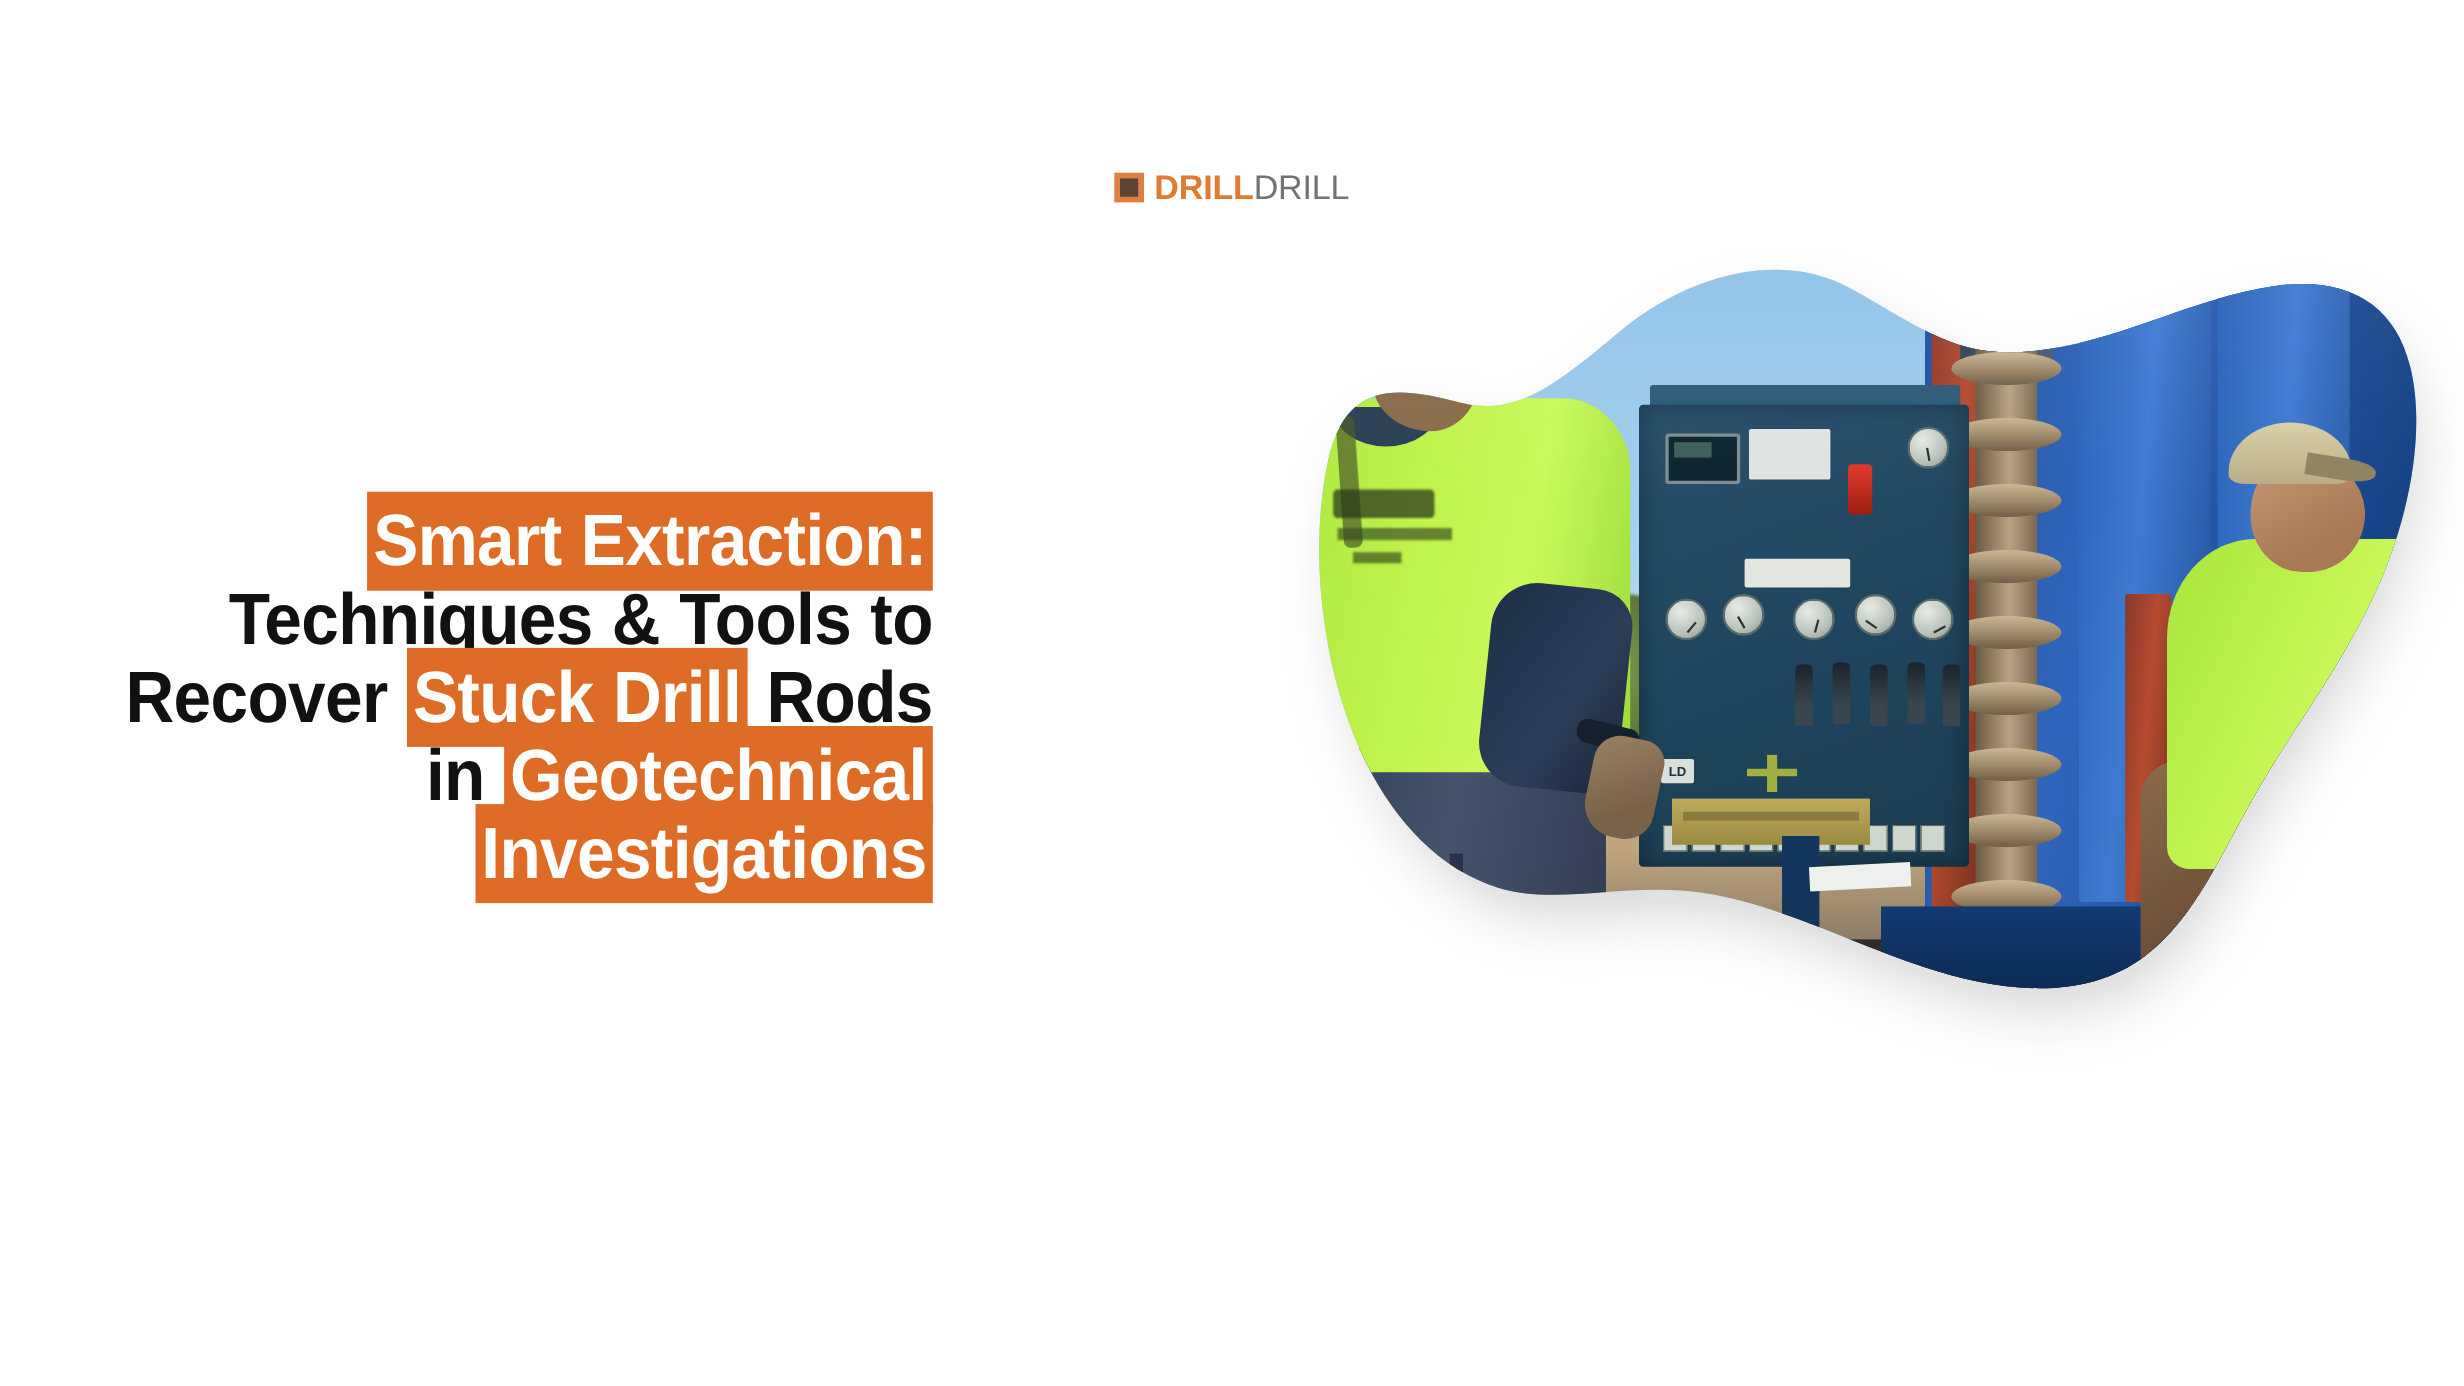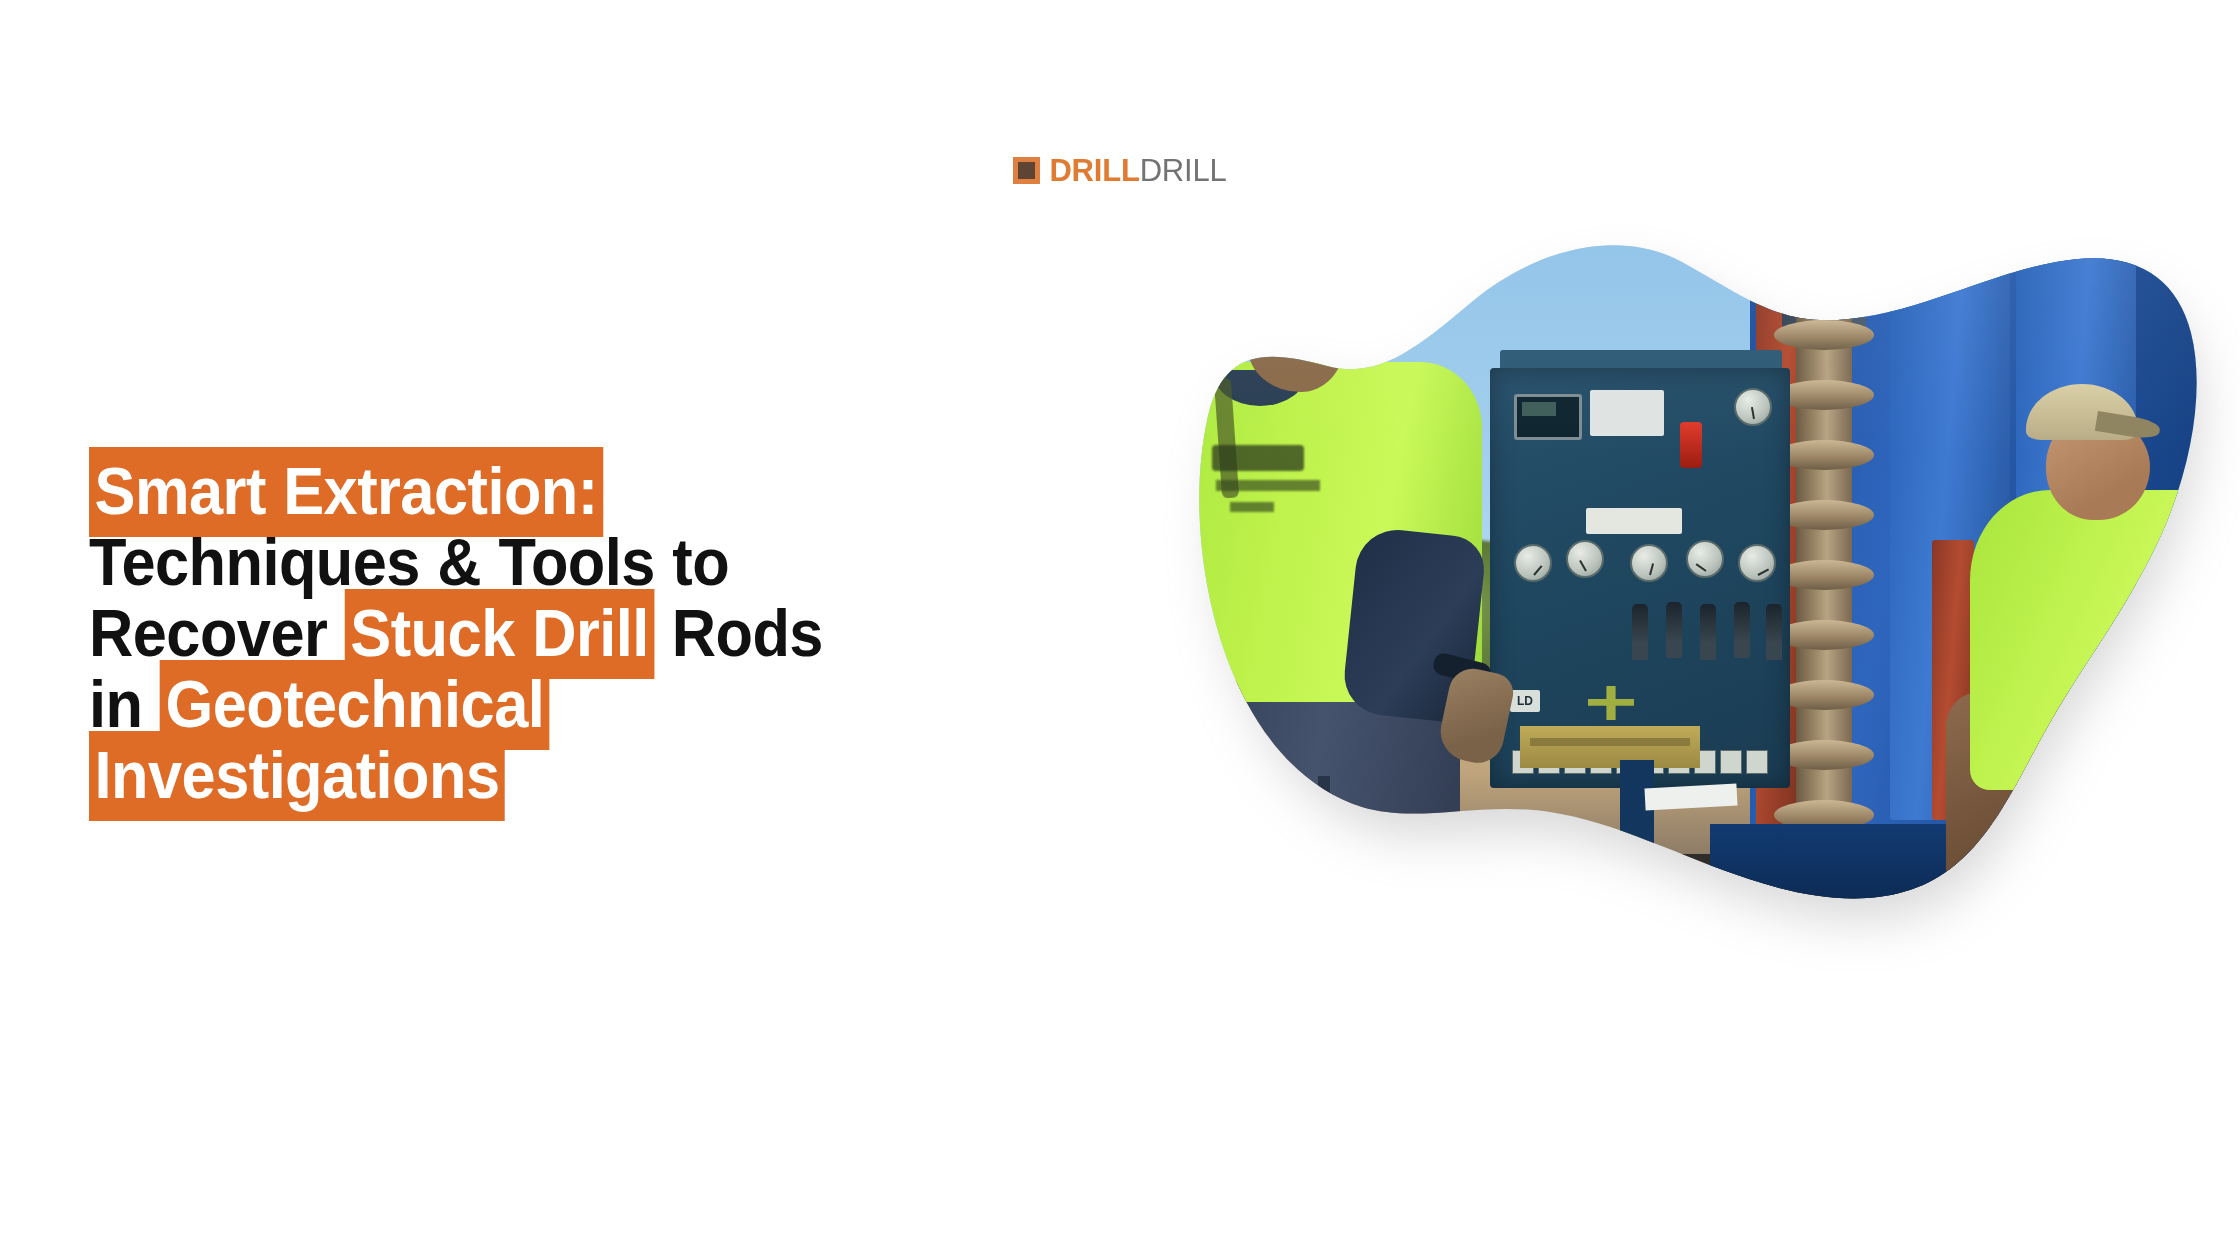--- a/index.html
+++ b/index.html
@@ -50,23 +50,24 @@
     letter-spacing: -0.2px;
     line-height: 1;
     white-space: nowrap;
   }
   .brand-word .meta { color: #E07B32; }
   .brand-word .drill { color: #737373; font-weight: 400; }
 
   
   .headline-wrap {
     position: absolute;
-    left: 33px;
+    left: 48px;
     top: 456px;
     width: 800px;
+    text-align: right;
   }
   .headline {
     margin: 0;
     font-family: "Liberation Sans", sans-serif;
     font-weight: 700;
     font-size: 66px;
     line-height: 1.075;
     color: #111111;
     letter-spacing: -0.6px;
     word-spacing: 1px;

